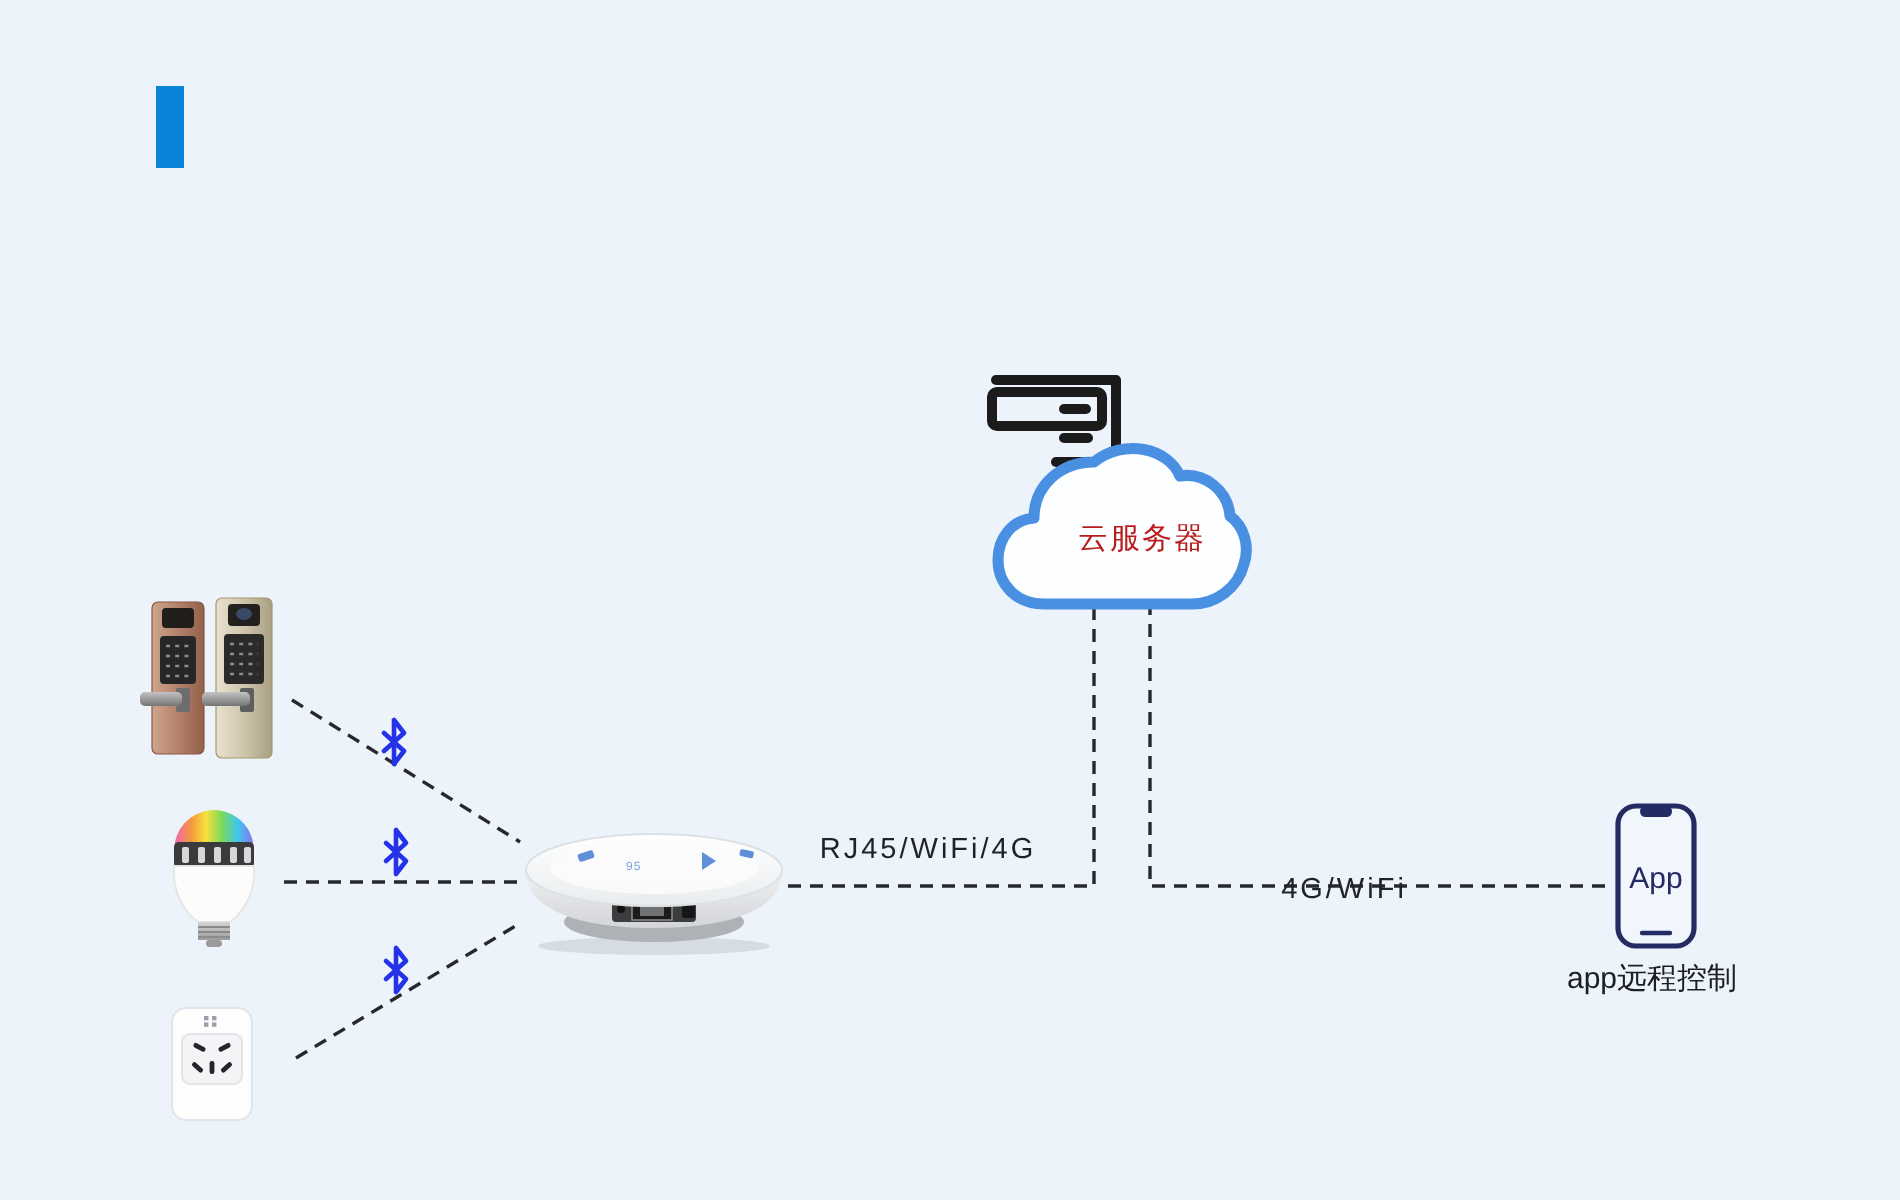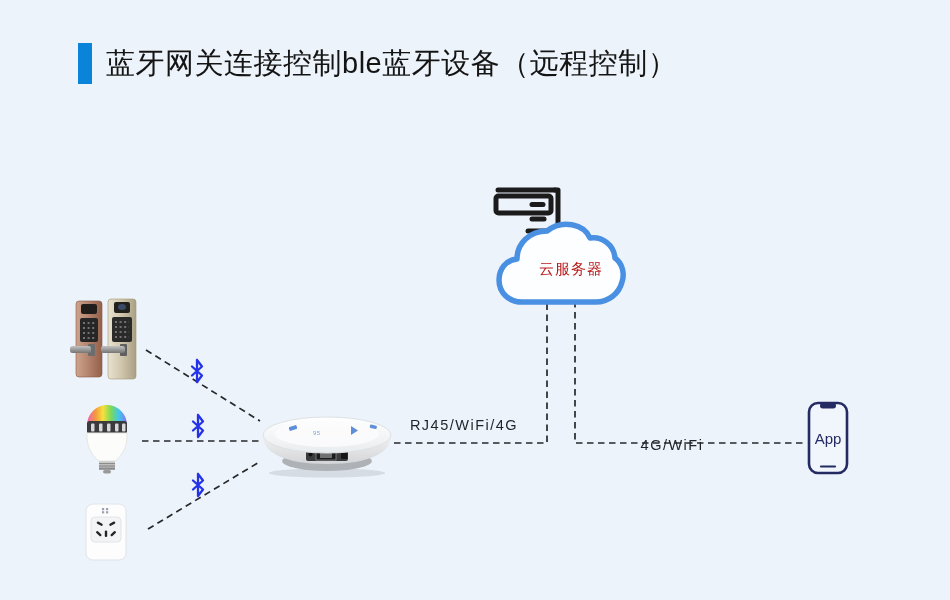--- a/index.html
+++ b/index.html
@@ -41,21 +41,20 @@
     text-align: right; font-size: 15px; color: #b91c1c;
     letter-spacing: 1px;
   }
 </style>
 </head>
 <body>
 
 <div class="canvas">
 
   <div class="accent-bar"></div>
-  <div class="page-title">蓝牙网关连接控制ble蓝牙设备（远程控制）</div>
 
   <svg class="abs lines-overlay" width="950" height="600" viewBox="0 0 950 600">
     <g stroke="#26282b" stroke-width="1.7" fill="none" stroke-dasharray="6.5 4.5">
       <path d="M146 350 L260 421"></path>
       <path d="M142 441 L262 441"></path>
       <path d="M148 529 L261 461"></path>
       <path d="M394 443 L547 443 L547 301"></path>
       <path d="M575 301 L575 443 L806 443"></path>
     </g>
 
@@ -204,14 +203,15 @@
 
   <svg class="abs" style="left:806px; top:400px;" width="44" height="76" viewBox="0 0 44 76">
     <rect x="3" y="3" width="38" height="70" rx="9" fill="#f1f6fc" stroke="#242b63" stroke-width="2.6"></rect>
     <rect x="14" y="3" width="16" height="5.5" rx="2.7" fill="#242b63"></rect>
     <path d="M15 66.5 H29" stroke="#242b63" stroke-width="2.2" stroke-linecap="round"></path>
     <text x="22" y="44" text-anchor="middle" font-size="15" fill="#242b63" font-family="Liberation Sans, sans-serif">App</text>
   </svg>
 
   <div class="link-label" style="left:394px; top:417px; width:140px;text-align:center;">RJ45/WiFi/4G</div>
   <div class="link-label" style="left:612px; top:437px; width:120px;">4G/WiFi</div>
+  <div class="node-label" style="left:766px; top:480px; width:120px;">app远程控制</div>
 
 </div>
 
 </body></html>

